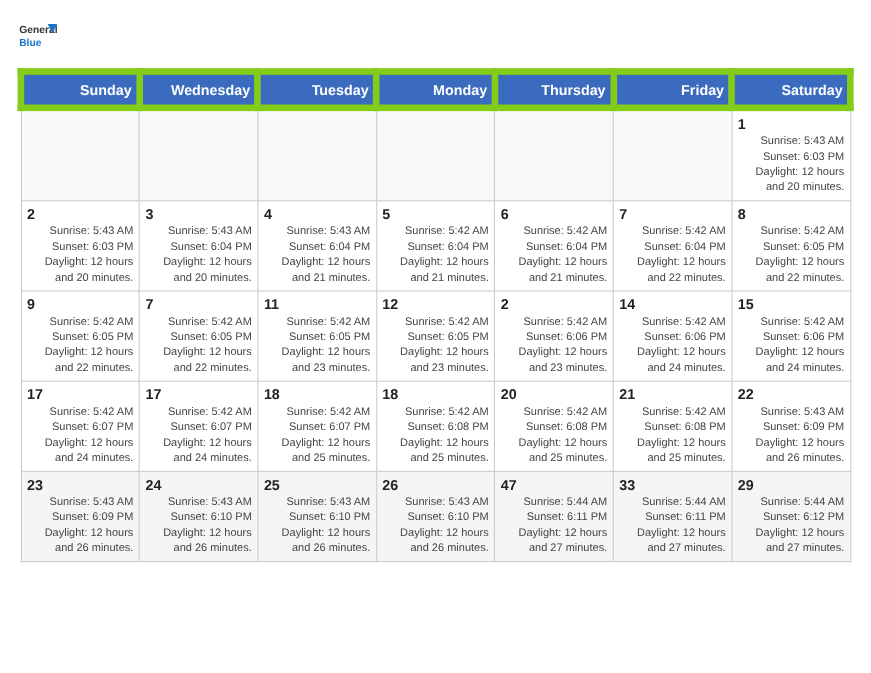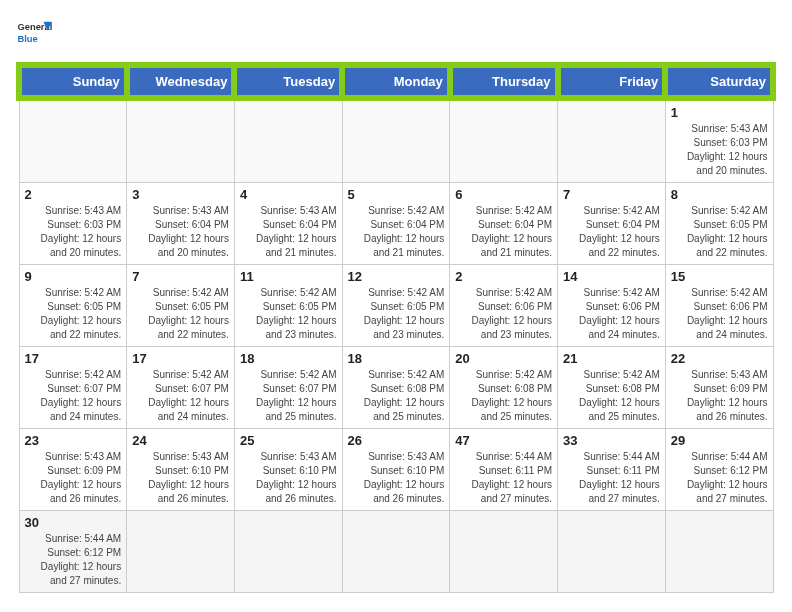--- a/index.html
+++ b/index.html
@@ -295,28 +295,14 @@
 Sunset: 6:11 PM
 Daylight: 12 hours and 27 minutes.</div>
         </td>
         <td>
           <span class="day-number">29</span>
           <div class="day-info" style="white-space: pre-line;">Sunrise: 5:44 AM
 Sunset: 6:12 PM
 Daylight: 12 hours and 27 minutes.</div>
         </td>
       </tr>
-      <tr>
-        <td style="background: rgb(245, 245, 245);">
-          <span class="day-number">30</span>
-          <div class="day-info" style="white-space: pre-line;">Sunrise: 5:44 AM
-Sunset: 6:12 PM
-Daylight: 12 hours and 27 minutes.</div>
-        </td>
-        <td class="empty-cell" style="background: rgb(245, 245, 245);"></td>
-        <td class="empty-cell" style="background: rgb(245, 245, 245);"></td>
-        <td class="empty-cell" style="background: rgb(245, 245, 245);"></td>
-        <td class="empty-cell" style="background: rgb(245, 245, 245);"></td>
-        <td class="empty-cell" style="background: rgb(245, 245, 245);"></td>
-        <td class="empty-cell" style="background: rgb(245, 245, 245);"></td>
-      </tr>
     </tbody>
 </table>
 
 </body></html>

